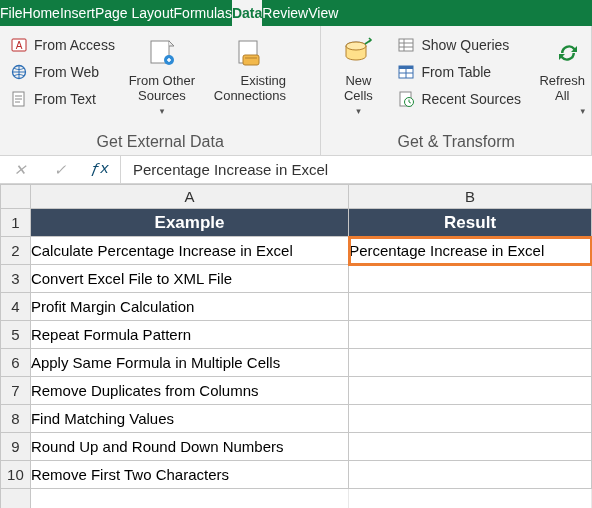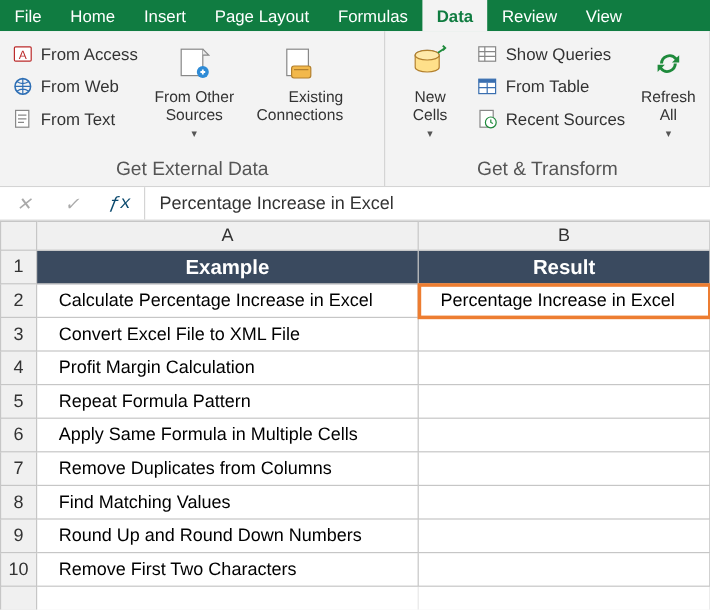--- a/index.html
+++ b/index.html
@@ -1,20 +1,20 @@
 <!DOCTYPE html>
 <html><head>
 <meta charset="utf-8">
 <style>
   * { box-sizing: border-box; margin: 0; padding: 0; font-family: "Segoe UI", Arial, sans-serif; }
   body { width: 592px; height: 508px; background: #fff; font-size: 13px; color: #333; overflow: hidden; }
 
   
   .tabbar { display: flex; background: #107c41; height: 26px; align-items: stretch; color: #fff; }
-  .tabbar .tab { padding: 0 12px; display: flex; align-items: center; font-size: 14px; cursor: pointer; }
+  .tabbar .tab { padding: 0 0; display: flex; align-items: center; font-size: 14px; cursor: pointer; }
   .tabbar .tab.active { background: #f3f3f3; color: #107c41; font-weight: bold; }
 
   
   .ribbon { background: #f3f3f3; border-bottom: 1px solid #d4d4d4; display: flex; height: 130px; }
   .group { border-right: 1px solid #d4d4d4; display: flex; flex-direction: column; }
   .group .controls { flex: 1; display: flex; align-items: flex-start; padding: 6px 6px 0 6px; gap: 4px; }
   .group .label { text-align: center; font-size: 16px; color: #555; padding: 2px 0 4px 0; }
 
   .vbtn { display: flex; flex-direction: column; align-items: center; justify-content: flex-start; width: 78px; padding-top: 4px; cursor: pointer; text-align: center; gap: 4px; }
   .vbtn .big-ico { width: 34px; height: 34px; display: flex; align-items: center; justify-content: center; }
@@ -35,21 +35,21 @@
   .fxbtn.fx { color: #0c4a6e; font-family: Liberation Mono, monospace; }
   .fxval { flex: 1; padding-left: 12px; font-size: 15px; color: #333; display:flex; align-items:center;}
 
   
   .gridwrap { overflow: hidden; }
   table.grid { border-collapse: collapse; table-layout: fixed; }
   table.grid th, table.grid td { border: 1px solid #c6c6c6; }
   .corner { width: 30px; height: 24px; background: #f0f0f0; }
   th.colhead { background: #f0f0f0; font-weight: normal; height: 24px; font-size: 15px; color: #333; }
   th.rowhead { background: #f0f0f0; font-weight: normal; width: 30px; font-size: 15px; color: #333; }
-  td.cell { height: 28px; padding: 0 18px; font-size: 15px; color: #000; background: #fff; }
+  td.cell { height: 28px; padding: 0 0; font-size: 15px; color: #000; background: #fff; }
   td.header-cell { background: #3A4A5F; color: #fff; font-weight: bold; text-align: center; font-size: 17px; }
   .selected { outline: 3px solid #ED7D31; outline-offset: -2px; }
   tr.blank td { height: 20px; border-color:#e8e8e8;}
 </style>
 </head>
 <body>
 
 <div class="tabbar">
   <div class="tab">File</div>
   <div class="tab">Home</div>
@@ -165,21 +165,21 @@
           <span class="sm-ico">
               <svg width="18" height="18">
                 <rect x="3" y="2" width="11" height="14" fill="#fff" stroke="#888"></rect>
                 <circle cx="12" cy="12" r="4.5" fill="#fff" stroke="#1e8a3b"></circle>
                 <path d="M12 9.5v2.5l1.8 1" stroke="#1e8a3b" fill="none"></path>
               </svg>
             </span>
           <span>Recent Sources</span>
         </div>
       </div>
-      <div class="vbtn" style="width:56px;">
+      <div class="vbtn" style="width:56px;align-items:flex-end;">
         <span class="big-ico">
             <svg width="34" height="34">
               <path d="M10 17a8 8 0 0 1 14-5l2-2v6h-6l2.3-2.3A5.5 5.5 0 0 0 12.5 17" fill="#1e8a3b"></path>
               <path d="M24 17a8 8 0 0 1-14 5l-2 2v-6h6l-2.3 2.3A5.5 5.5 0 0 0 21.5 17" fill="#1e8a3b"></path>
             </svg>
           </span>
         <span class="txt" style="white-space:pre-line;">Refresh
 All</span>
         <span class="drop">▾</span>
       </div>

